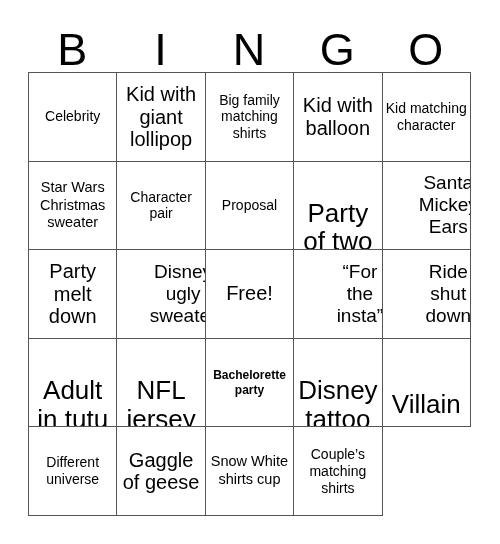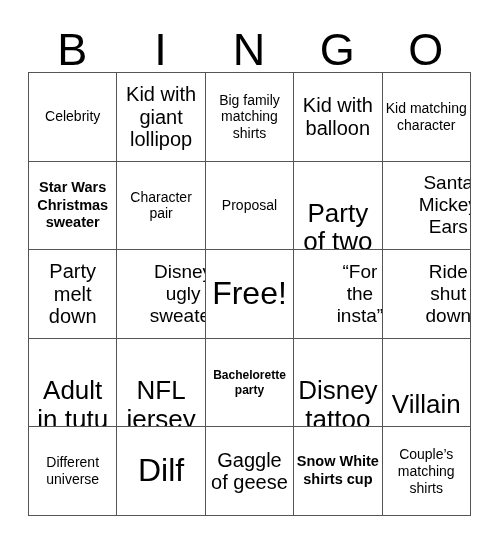--- a/index.html
+++ b/index.html
@@ -71,26 +71,26 @@
     display: block;
     width: 100%;
     line-height: 1.12;
     color: #000;
     font-weight: 400;
     word-wrap: break-word;
   }
 
   
   .fs-xs   { font-size: 12px; line-height: 1.25; font-weight: bold; }
-  .fs-sm   { font-size: 14.5px; line-height: 1.22; font-weight: bold; }
+  .fs-sm   { font-size: 14.5px; line-height: 1.22; }
   .fs-md   { font-size: 14px; line-height: 1.2; }
   .fs-lg   { font-size: 19px;  line-height: 1.16; padding-left: 44px; }
   .fs-xl   { font-size: 20px;  line-height: 1.12; }
   .fs-xxl  { font-size: 26px;  line-height: 1.1; margin-top: 44px; }
-  .fs-huge { font-size: 32px;  line-height: 1.05; }
+  .fs-huge { font-size: 20px;  line-height: 1.05; }
 </style>
 </head>
 <body>
 
 <div id="card">
 
   <div class="header-row">
     <div class="header-cell">
       <span class="header-letter">B</span>
     </div>
@@ -180,23 +180,20 @@
       <div class="cell">
           <span class="cell-text fs-xxl">Villain</span>
         </div>
     </div>
 
     <div class="grid-row">
       <div class="cell">
           <span class="cell-text fs-md">Different universe</span>
         </div>
       <div class="cell">
-          <span class="cell-text fs-huge">Dilf</span>
-        </div>
-      <div class="cell">
           <span class="cell-text fs-xl">Gaggle of geese</span>
         </div>
       <div class="cell">
           <span class="cell-text fs-sm">Snow White shirts cup</span>
         </div>
       <div class="cell">
           <span class="cell-text fs-md">Couple’s matching shirts</span>
         </div>
     </div>
 

